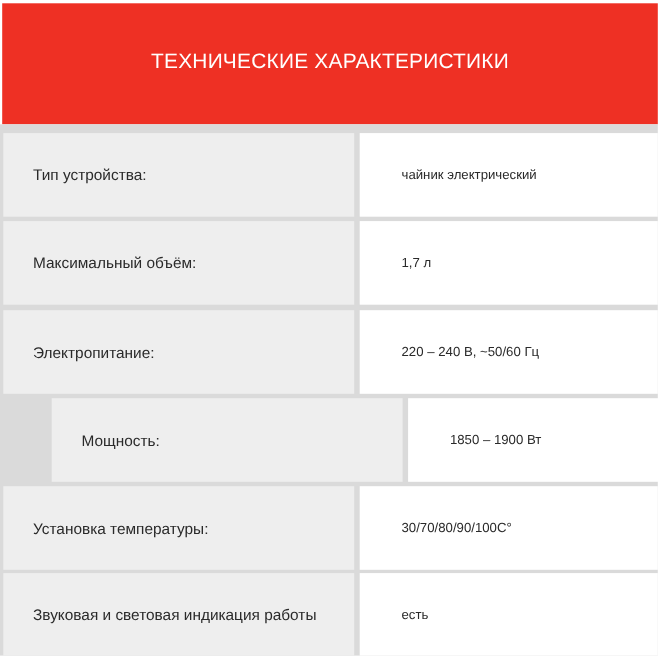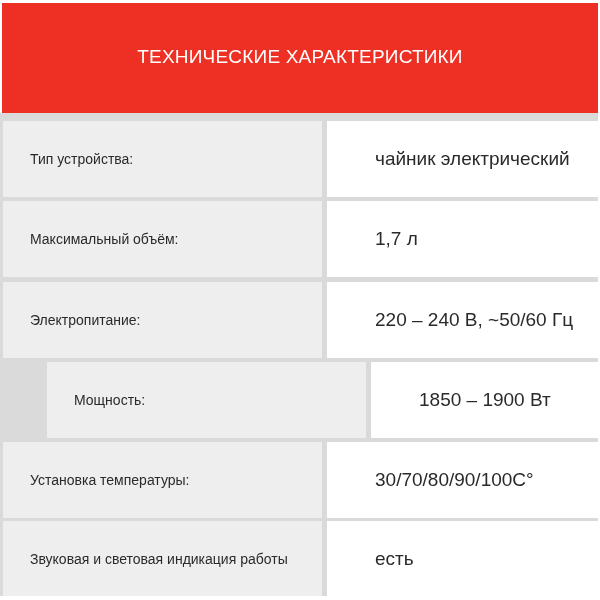--- a/index.html
+++ b/index.html
@@ -73,22 +73,22 @@
       background: #ffffff;
       display: flex;
       align-items: center;
     }
     .label-text {
       padding-left: 27px;
       font-size: 14px;
       color: #2a2a2a;
     }
     .value-text {
-      padding-left: 48px;
-      font-size: 19px;
+      padding-left: 38px;
+      font-size: 12px;
       color: #2a2a2a;
     }
   </style>
 </head>
 <body>
 
 <div class="frame">
   <div class="header">
     <div class="header-title">ТЕХНИЧЕСКИЕ ХАРАКТЕРИСТИКИ</div>
   </div>

